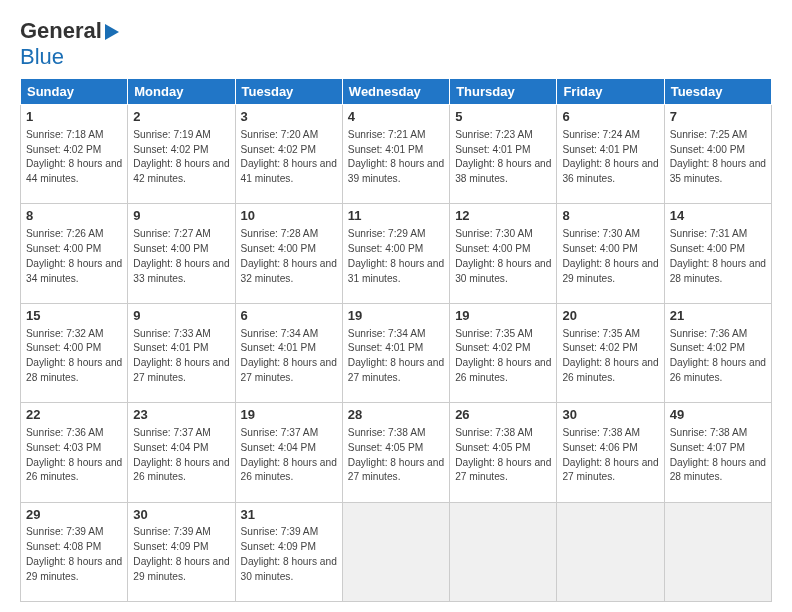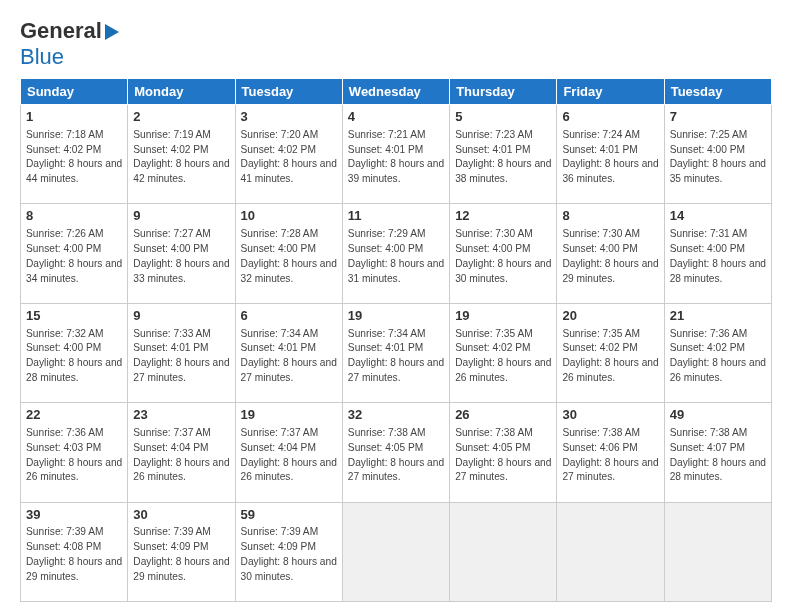--- a/index.html
+++ b/index.html
@@ -218,47 +218,47 @@
       </td>
           <td>
         <span class="day-num">23</span>
         <span class="day-info">Sunrise: 7:37 AM<br>Sunset: 4:04 PM<br>Daylight: 8 hours and 26 minutes.</span>
       </td>
           <td>
         <span class="day-num">19</span>
         <span class="day-info">Sunrise: 7:37 AM<br>Sunset: 4:04 PM<br>Daylight: 8 hours and 26 minutes.</span>
       </td>
           <td>
-        <span class="day-num">32</span>
+        <span class="day-num">28</span>
         <span class="day-info">Sunrise: 7:38 AM<br>Sunset: 4:05 PM<br>Daylight: 8 hours and 27 minutes.</span>
       </td>
           <td>
         <span class="day-num">26</span>
         <span class="day-info">Sunrise: 7:38 AM<br>Sunset: 4:05 PM<br>Daylight: 8 hours and 27 minutes.</span>
       </td>
           <td>
         <span class="day-num">30</span>
         <span class="day-info">Sunrise: 7:38 AM<br>Sunset: 4:06 PM<br>Daylight: 8 hours and 27 minutes.</span>
       </td>
           <td>
         <span class="day-num">49</span>
         <span class="day-info">Sunrise: 7:38 AM<br>Sunset: 4:07 PM<br>Daylight: 8 hours and 28 minutes.</span>
       </td>
         </tr>
         <tr>
           <td>
-        <span class="day-num">39</span>
+        <span class="day-num">29</span>
         <span class="day-info">Sunrise: 7:39 AM<br>Sunset: 4:08 PM<br>Daylight: 8 hours and 29 minutes.</span>
       </td>
           <td>
         <span class="day-num">30</span>
         <span class="day-info">Sunrise: 7:39 AM<br>Sunset: 4:09 PM<br>Daylight: 8 hours and 29 minutes.</span>
       </td>
           <td>
-        <span class="day-num">59</span>
+        <span class="day-num">31</span>
         <span class="day-info">Sunrise: 7:39 AM<br>Sunset: 4:09 PM<br>Daylight: 8 hours and 30 minutes.</span>
       </td>
           <td class="empty"></td>
           <td class="empty"></td>
           <td class="empty"></td>
           <td class="empty"></td>
         </tr>
       </tbody>
   </table>
 </div>

